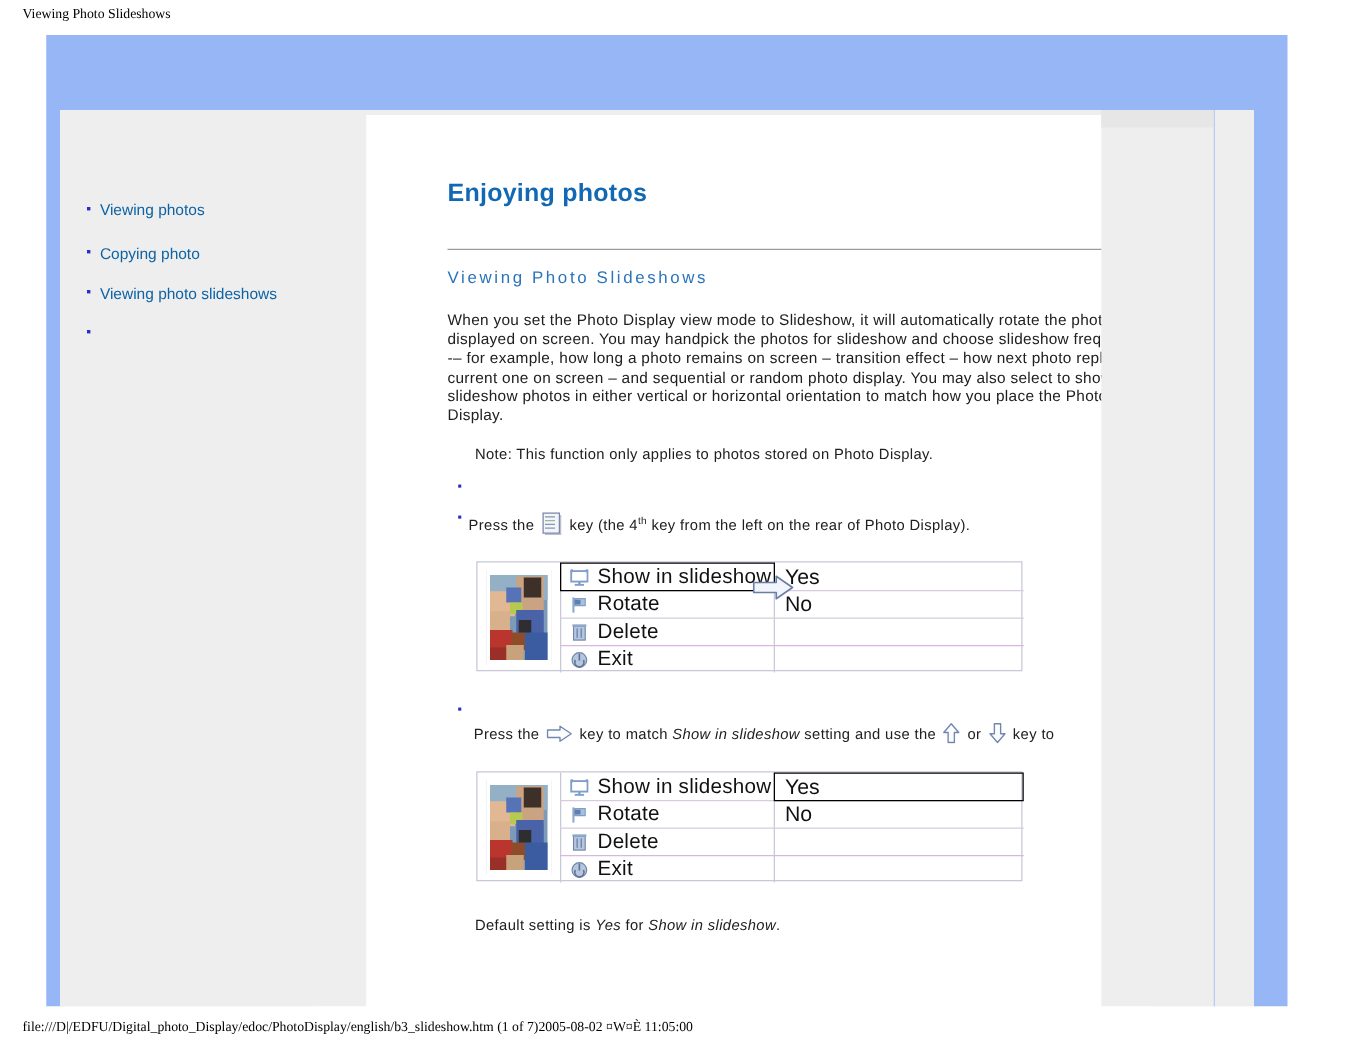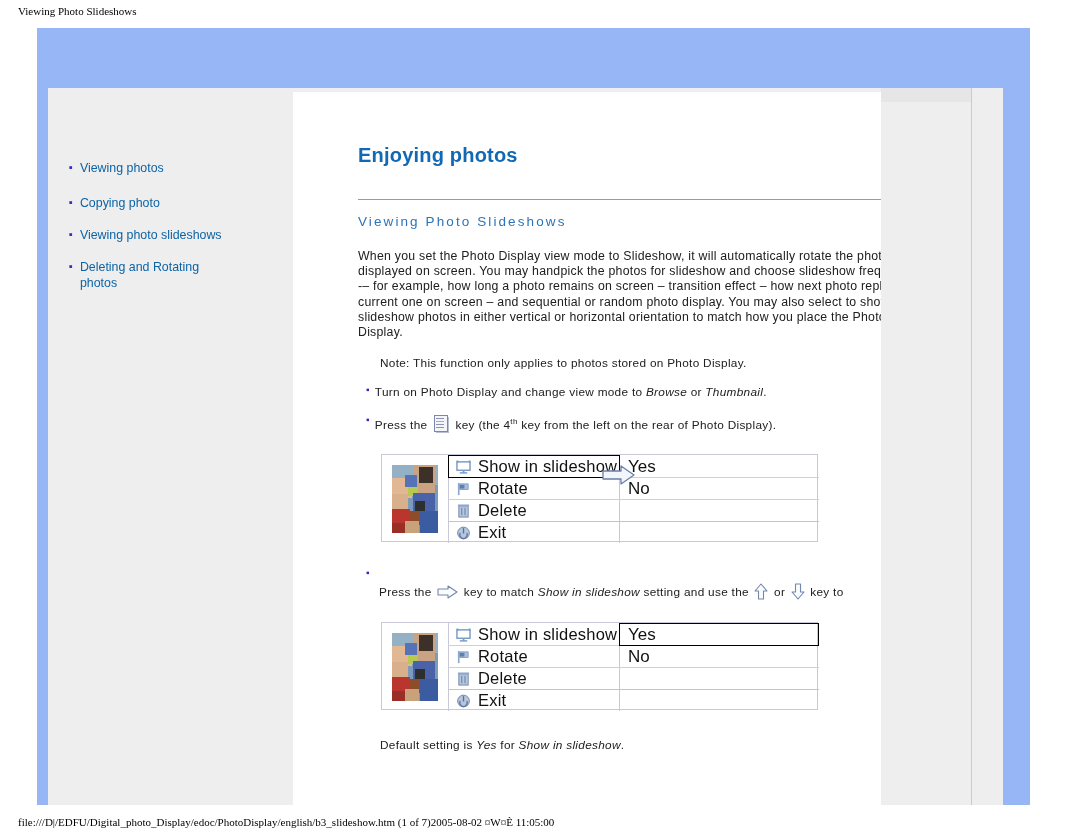--- a/index.html
+++ b/index.html
@@ -337,21 +337,20 @@
           <span class="label">Copying photo</span>
         </div>
 
         <div class="nav-item" style="margin-bottom:16px">
           <span class="bullet">▪</span>
           <span class="label">Viewing photo slideshows</span>
         </div>
 
         <div class="nav-item">
           <span class="bullet">▪</span>
-          <span class="label" style="width:150px">Deleting and Rotating photos</span>
         </div>
 
       </div>
     </div>
 
     <div class="main-col">
       <div class="main-inner">
 
         <h1 class="page-title">Enjoying photos</h1>
 
@@ -359,21 +358,20 @@
 
         <h2 class="section-title">Viewing Photo Slideshows</h2>
 
         <p class="body-text">When you set the Photo Display view mode to Slideshow, it will automatically rotate the photo displayed on screen.  You may handpick the photos for slideshow and choose slideshow frequency -– for example, how long a photo remains on screen – transition effect – how next photo replaces current one on screen –  and sequential or random photo display.  You may also select to show all slideshow photos in either vertical or horizontal orientation to match how you place the Photo Display.</p>
 
 
         <div class="note-line">Note: This function only applies to photos stored on Photo Display.</div>
 
         <div class="bullet-row">
           <span class="dot">▪</span>
-          <span class="txt"><span>Turn on Photo Display and change view mode to </span><em>Browse</em><span> or </span><em>Thumbnail</em><span>.</span></span>
         </div>
 
         <div class="bullet-row">
           <span class="dot">▪</span>
           <span class="txt"><span>Press the </span><span class="ico-doc"><span class="shadow"></span><span class="sheet"></span><span class="line l1"></span><span class="line l2"></span><span class="line l3"></span><span class="line l4"></span></span><span> key (the 4</span><sup>th</sup><span> key from the left on the rear of Photo Display).</span></span>
         </div>
 
 
         <div style="position:relative;margin-top:21px;margin-left:23px;">
           <div class="menu-mock" style="width:437px;height:88px;">

